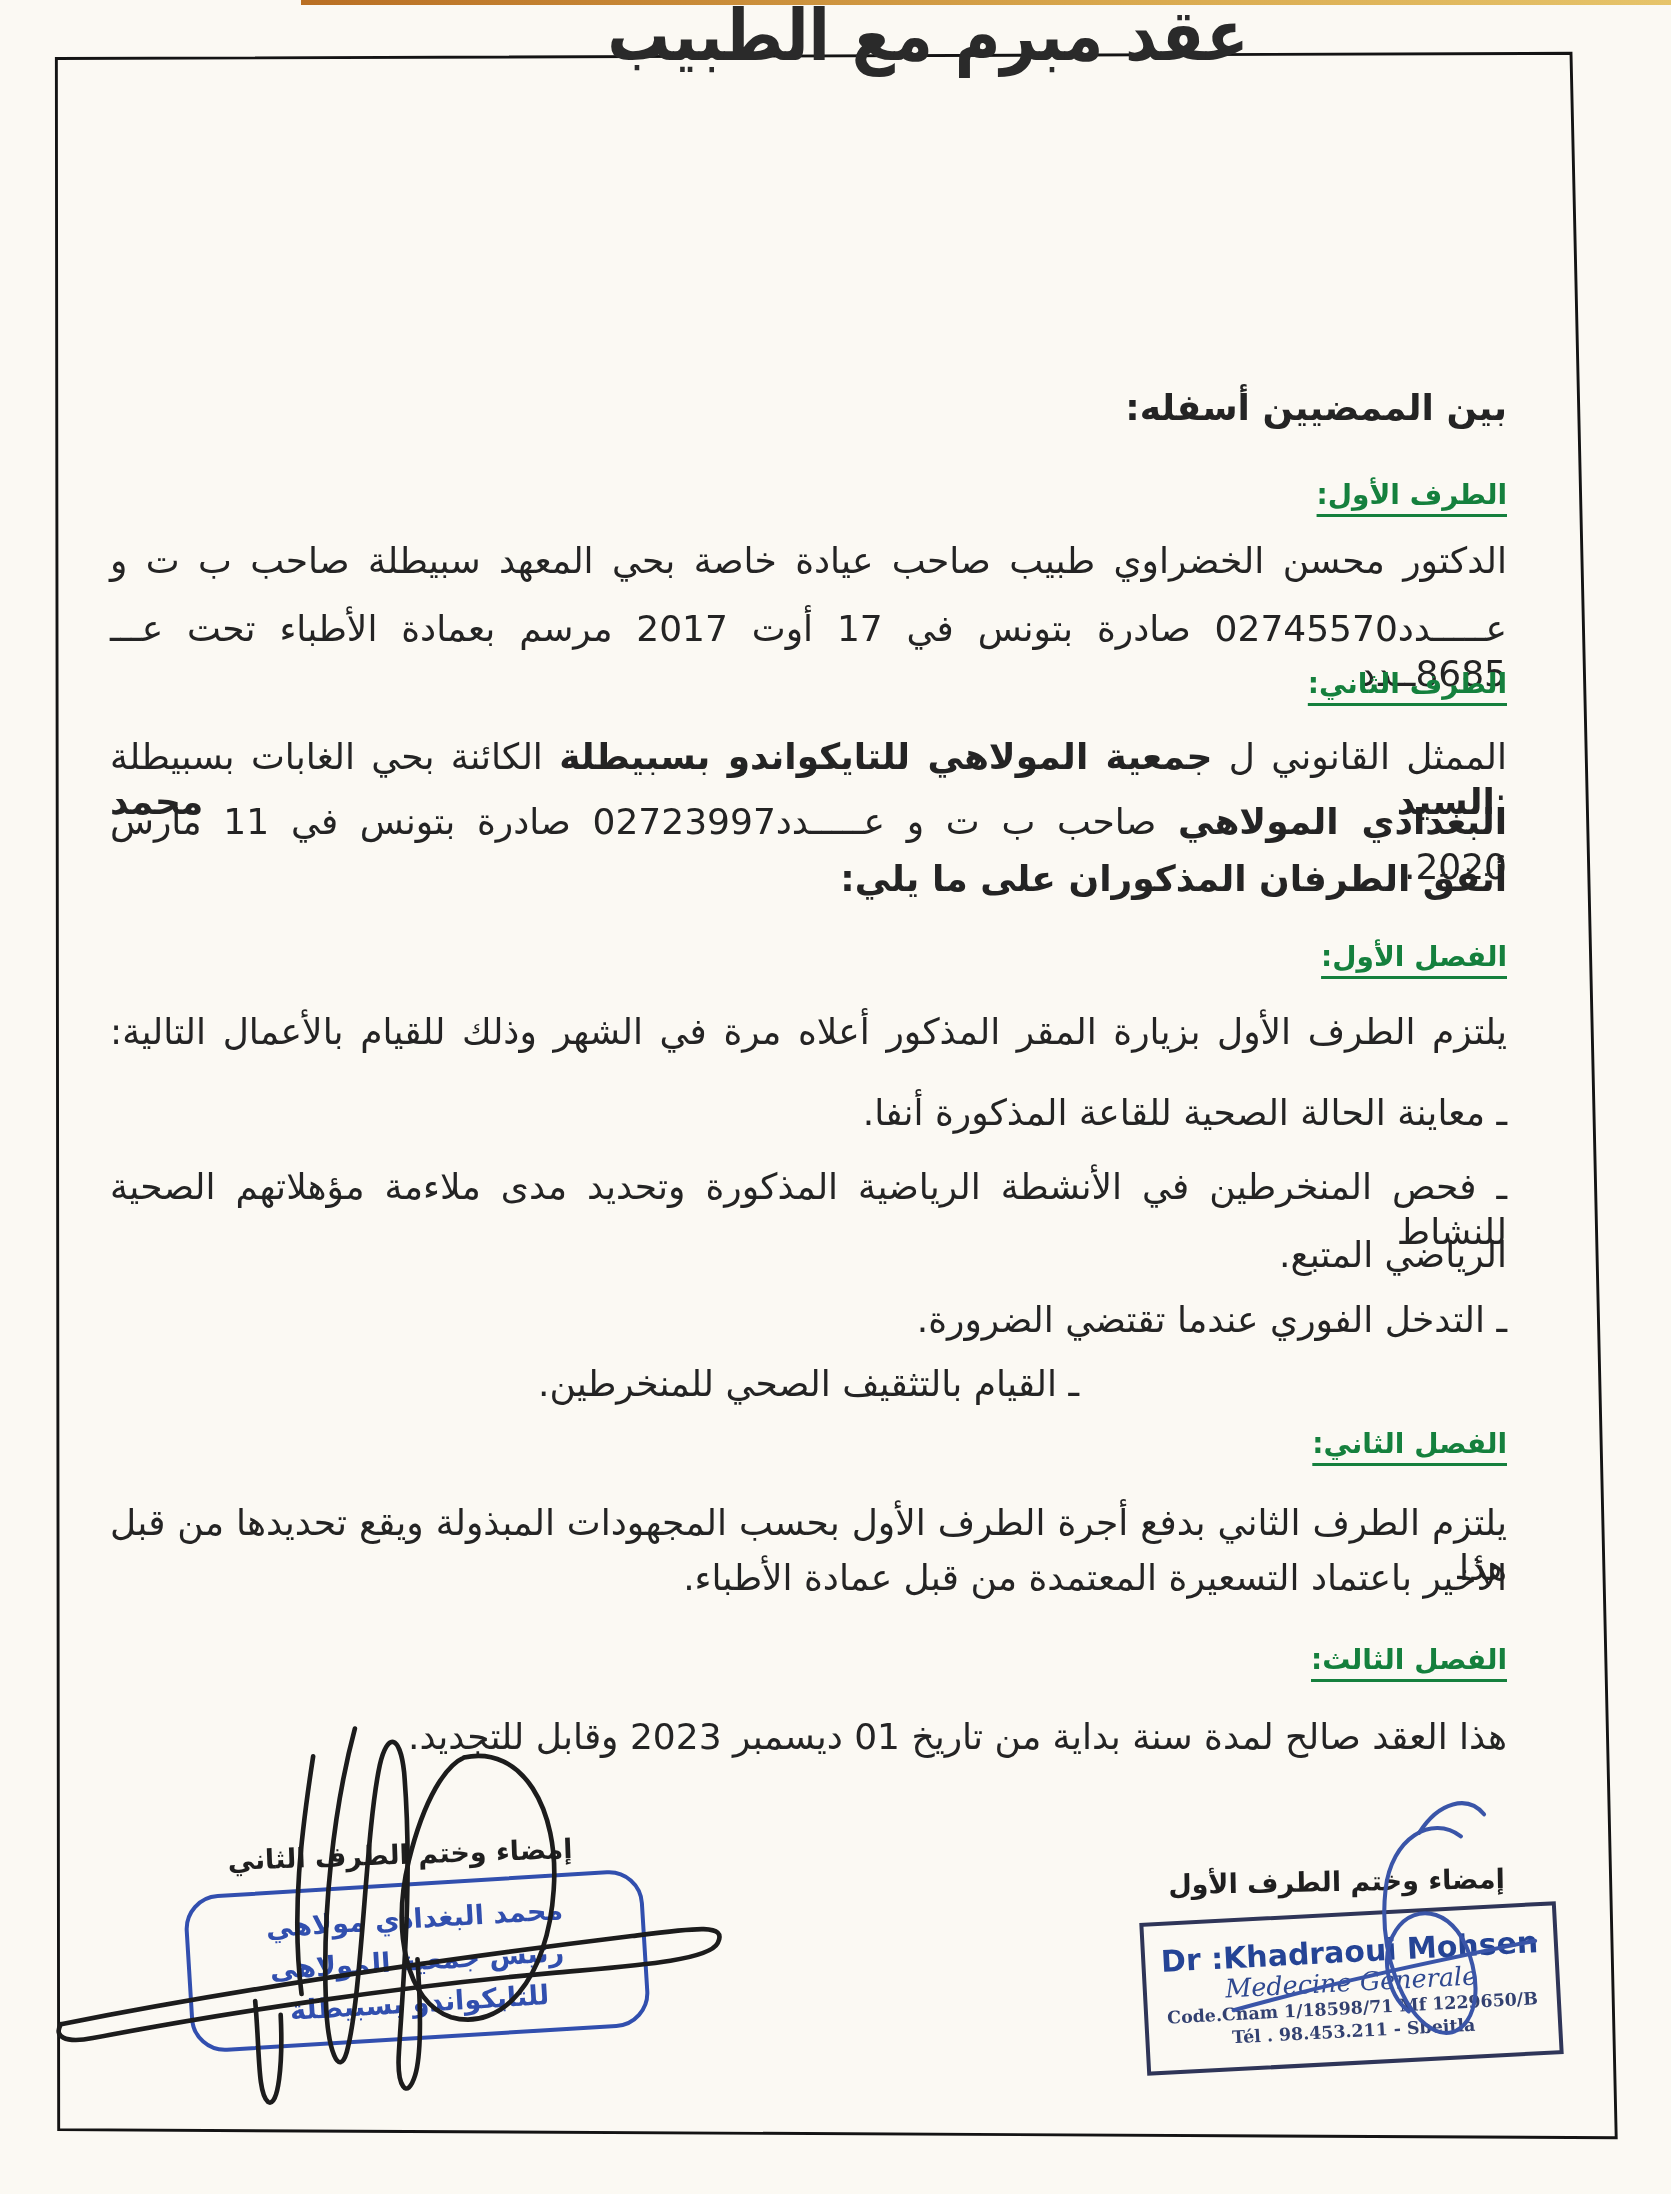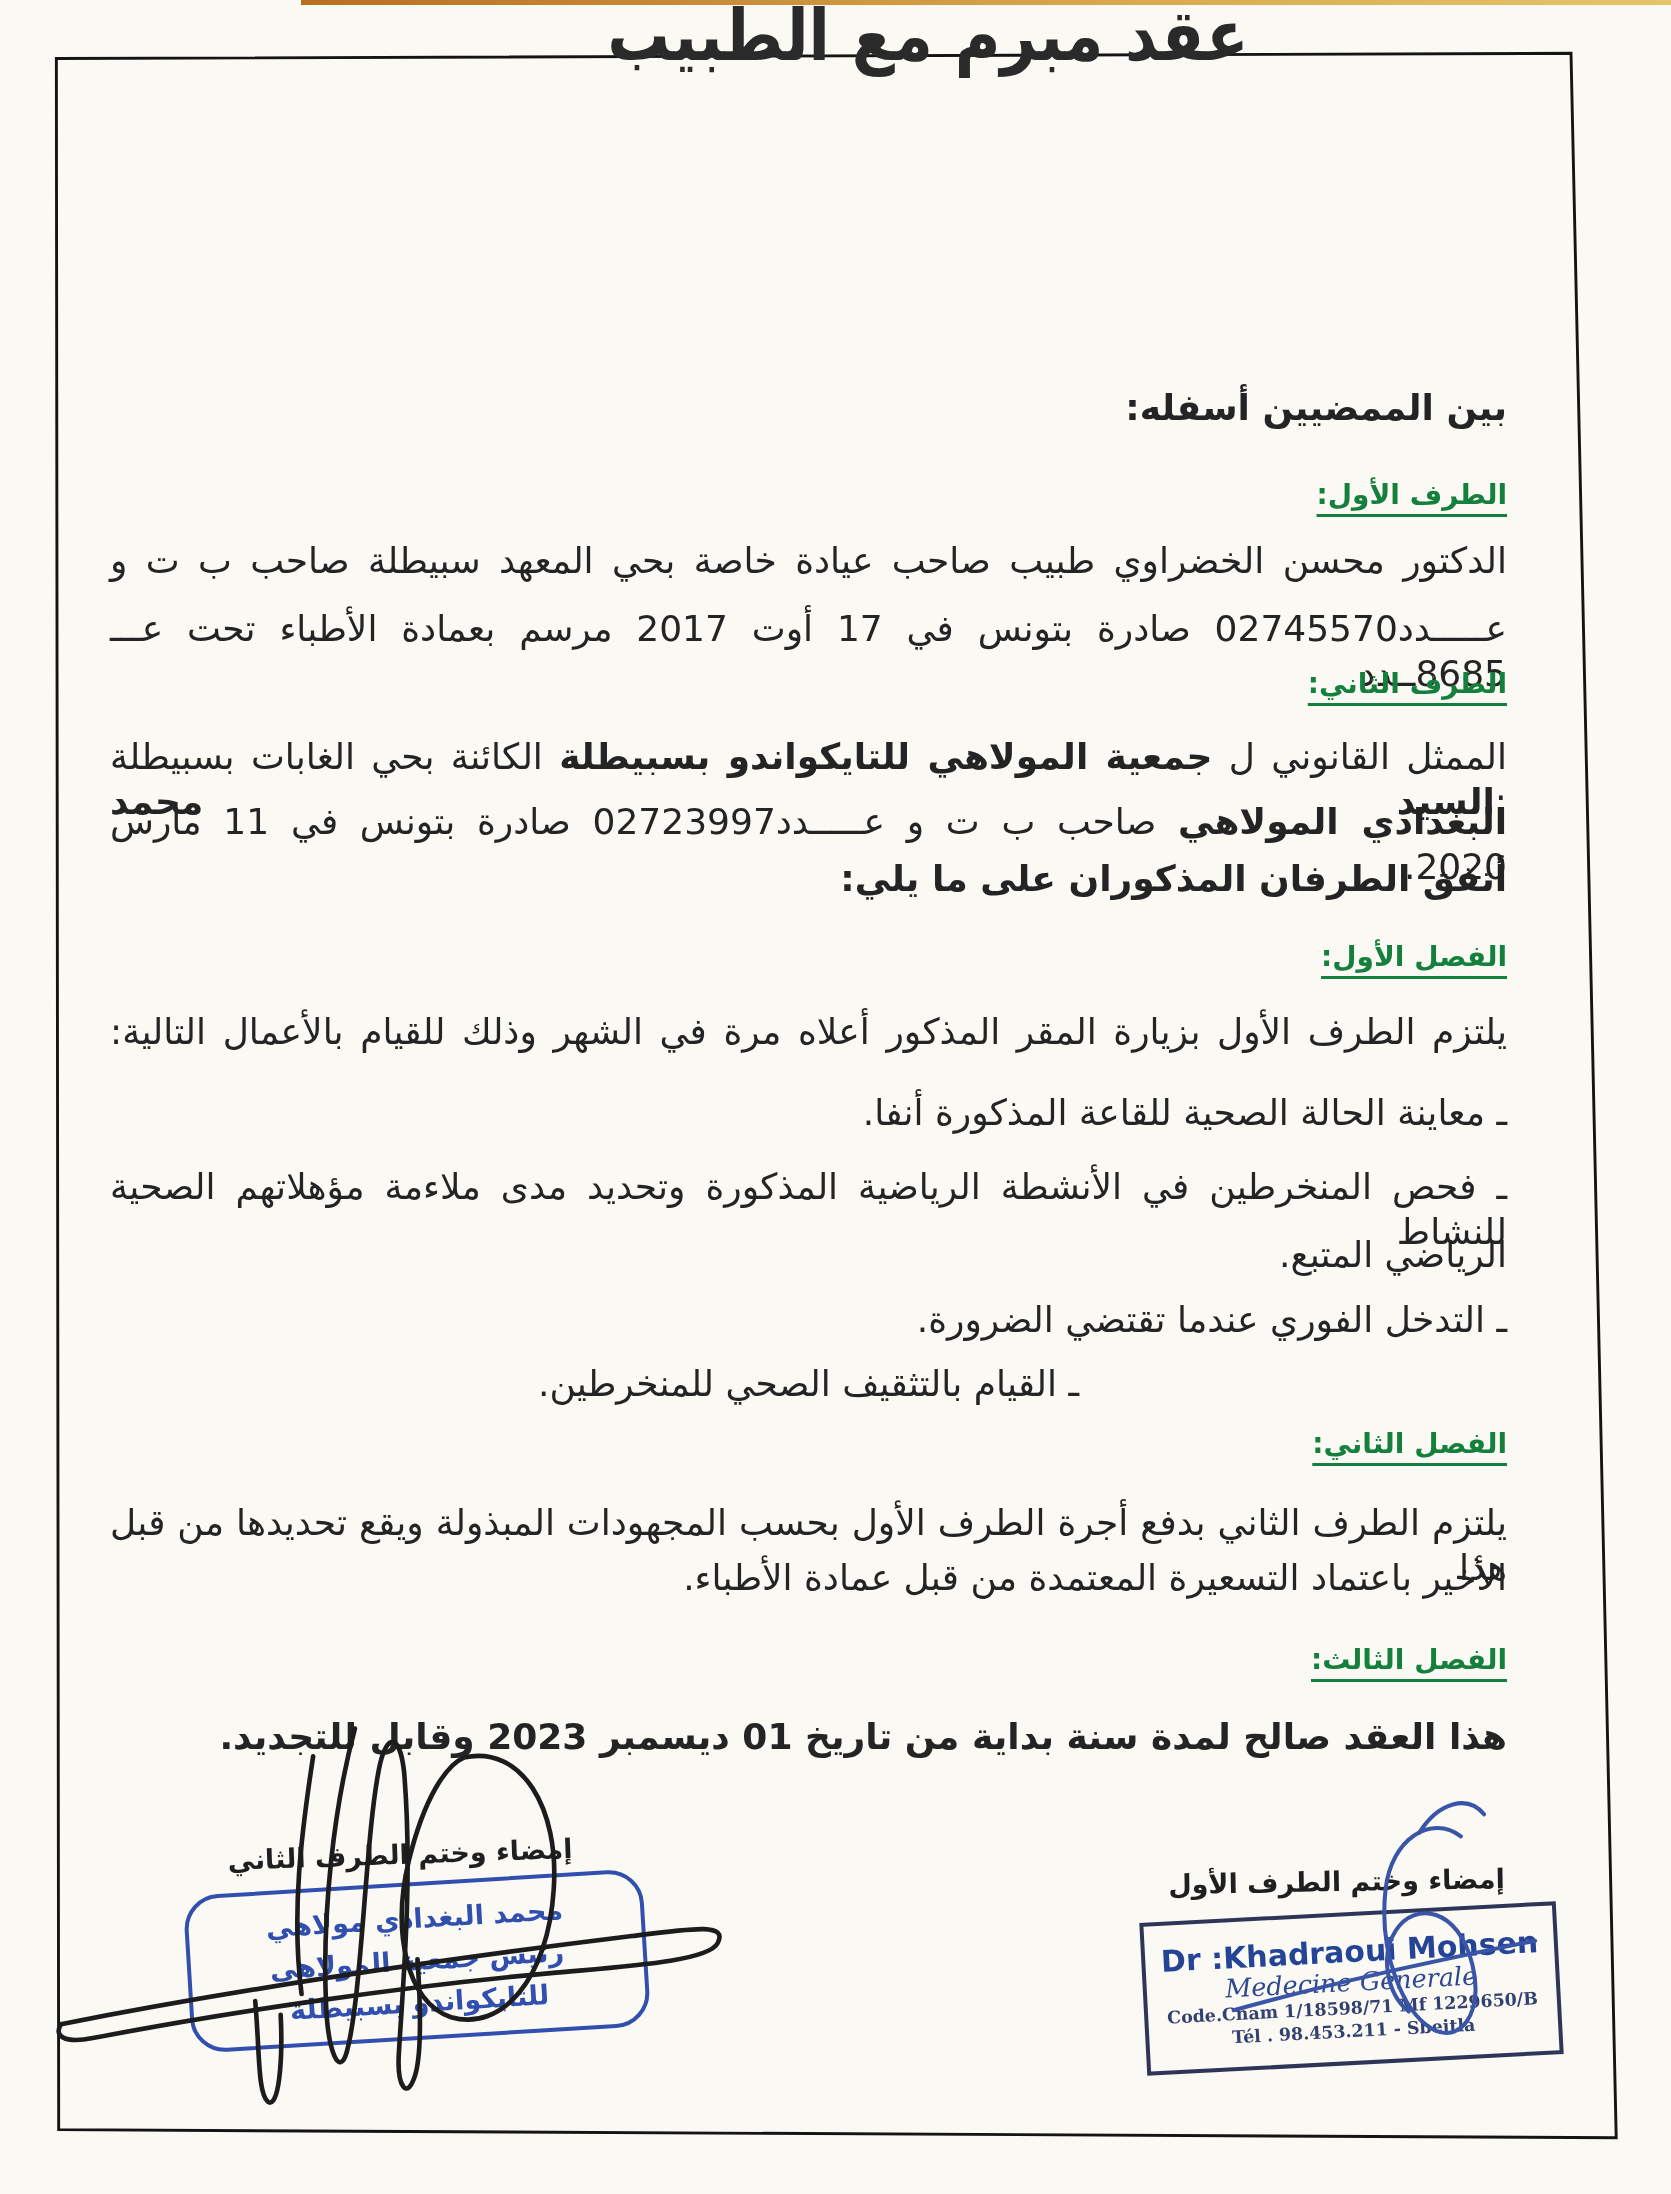--- a/index.html
+++ b/index.html
@@ -86,21 +86,21 @@
   <div class="line j" style="top:1164px;">ـ فحص المنخرطين في الأنشطة الرياضية المذكورة وتحديد مدى ملاءمة مؤهلاتهم الصحية للنشاط</div>
   <div class="line r" style="top:1232px;">الرياضي المتبع.</div>
   <div class="line r" style="top:1297px;">ـ التدخل الفوري عندما تقتضي الضرورة.</div>
   <div class="line r" style="top:1361px;text-align:center;">ـ القيام بالتثقيف الصحي للمنخرطين.</div>
 
   <div class="heading" style="top:1427px;">الفصل الثاني:</div>
   <div class="line r" style="top:1555px;">الأخير باعتماد التسعيرة المعتمدة من قبل عمادة الأطباء.</div>
   <div class="line j" style="top:1500px;">يلتزم الطرف الثاني بدفع أجرة الطرف الأول بحسب المجهودات المبذولة ويقع تحديدها من قبل هذا</div>
 
   <div class="heading" style="top:1643px;">الفصل الثالث:</div>
-  <div class="line r" style="top:1714px;font-weight:bold;">هذا العقد صالح لمدة سنة بداية من تاريخ 01 ديسمبر 2023 وقابل للتجديد.</div>
+  <div class="line r" style="top:1714px;">هذا العقد صالح لمدة سنة بداية من تاريخ 01 ديسمبر 2023 وقابل للتجديد.</div>
 
   <div class="sig-label" style="left:197px;top:1839px;width:406px;transform:rotate(-2deg);">إمضاء وختم الطرف الثاني</div>
   <div class="stamp-blue">
     <div>محمد البغدادي مولاهي</div>
     <div>رئيس جمعية المولاهي</div>
     <div>للتايكواندو بسبيطلة</div>
   </div>
 
   <div class="sig-label" style="left:1145px;top:1866px;width:383px;transform:rotate(-1deg);">إمضاء وختم الطرف الأول</div>
   <div class="stamp-doc">

